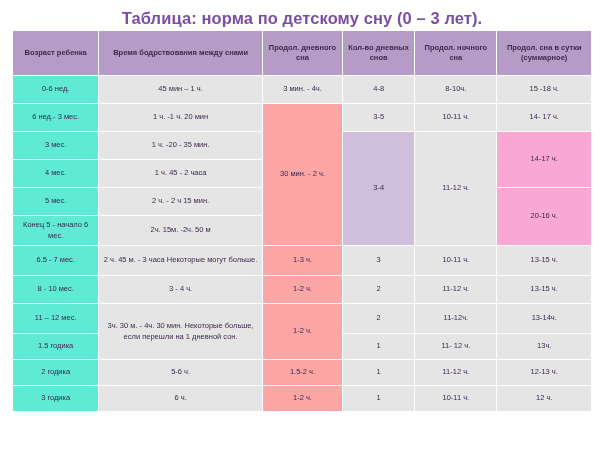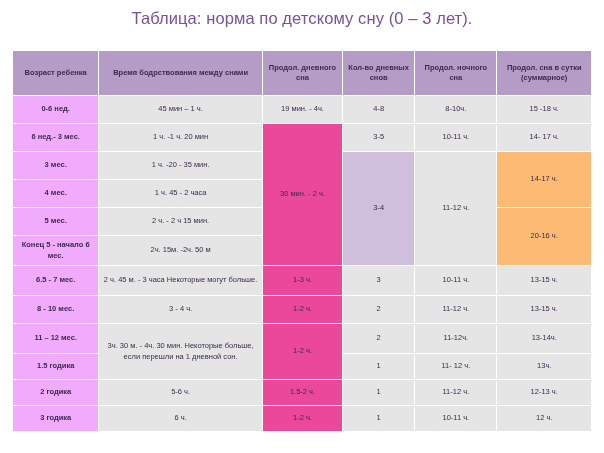--- a/index.html
+++ b/index.html
@@ -17,22 +17,22 @@
     width: 604px;
     height: 453px;
     position: relative;
     background: #ffffff;
     box-sizing: border-box;
   }
   .title {
     text-align: center;
     color: #7b4fa0;
     font-size: 16.5px;
-    font-weight: normal;
-    padding: 9px 0 22px 0;
+    font-weight: bold;
+    padding: 9px 0 2px 0;
     letter-spacing: 0.1px;
   }
   table.sleep {
     border-collapse: collapse;
     width: 580px;
     margin: 0 auto;
     table-layout: fixed;
   }
   table.sleep td, table.sleep th {
     border: 1px solid #ffffff;
@@ -45,36 +45,36 @@
   }
   thead th {
     background: #b49cc6;
     color: #2f2140;
     font-weight: bold;
     font-size: 8px;
     height: 38px;
     padding: 2px 3px;
   }
   td.age {
-    background: #f0abfc;
-    font-weight: bold;
+    background: #5eead4;
+    font-weight: normal;
     font-size: 8px;
     color: #3b2b4a;
   }
   td.light {
     background: #e5e5e5;
   }
   td.mid {
-    background: #ec4899;
+    background: #fca5a5;
   }
   td.deep {
     background: #cfbfdd;
   }
   td.pale {
-    background: #fdba74;
+    background: #f9a8d4;
   }
   .rowh-1 { height: 28px; }
   .rowh-2 { height: 30px; }
   .rowh-3 { height: 26px; }
   .bottom-strip {
     position: absolute;
     left: 0;
     bottom: 0;
     width: 604px;
     height: 10px;
@@ -97,21 +97,21 @@
         <th style="width:66px">Кол-во дневных снов</th>
         <th style="width:76px">Продол. ночного сна</th>
         <th style="width:88px">Продол. сна в сутки (суммарное)</th>
       </tr>
     </thead>
     <tbody>
 
       <tr class="rowh-1">
         <td class="age">0-6 нед.</td>
         <td class="light">45 мин – 1 ч.</td>
-        <td class="light">19 мин. - 4ч.</td>
+        <td class="light">3 мин. - 4ч.</td>
         <td class="light">4-8</td>
         <td class="light">8-10ч.</td>
         <td class="light">15 -18 ч.</td>
       </tr>
 
       <tr class="rowh-1">
         <td class="age">6 нед.- 3 мес.</td>
         <td class="light">1 ч. -1 ч. 20 мин</td>
         <td class="mid" rowspan="5">30 мин. - 2 ч.</td>
         <td class="light">3-5</td>

